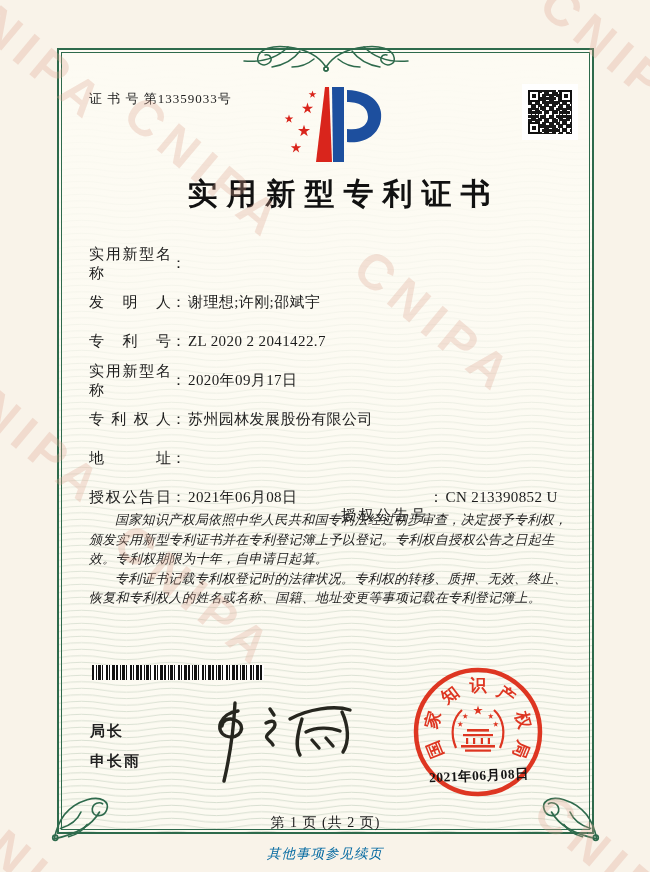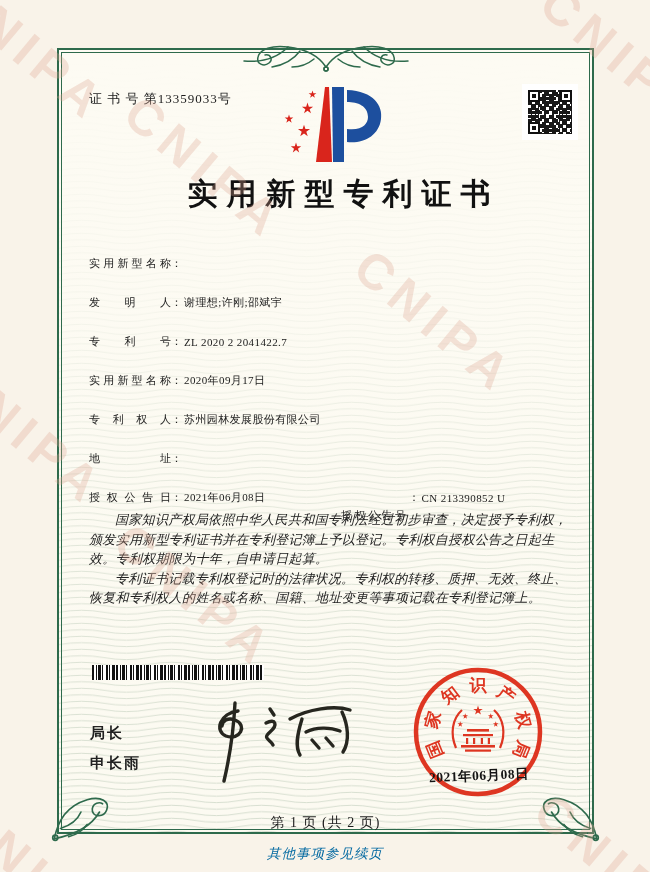--- a/index.html
+++ b/index.html
@@ -47,21 +47,21 @@
       repeating-conic-gradient(#181818 0 25%,#fff 0 50%) 3px 2px/9px 9px;
   }
   .finder{position:absolute;width:12px;height:12px;border:2px solid #111;background:#fff;box-sizing:border-box;}
   .finder::after{content:"";position:absolute;inset:2px;background:#111;}
   .f-tl{left:6px;top:6px;} .f-tr{right:6px;top:6px;} .f-bl{left:6px;bottom:6px;}
   .title{
     position:absolute;left:0;right:0;top:124px;text-align:center;
     font-size:30px;font-weight:bold;letter-spacing:9px;color:#111;margin-left:36px;
   }
   
-  .fields{position:absolute;left:30px;top:194px;width:478px;font-size:11px;}
+  .fields{position:absolute;left:30px;top:194px;width:478px;font-size:15px;}
   .field-row{height:39px;display:flex;align-items:center;position:relative;}
   .f-label{display:inline-block;width:82px;text-align:justify;text-align-last:justify;}
   .f-colon{margin:0 2px 0 0;}
   .f-value{letter-spacing:.4px;}
   .field-secondary{position:absolute;left:252px;top:0;height:39px;display:flex;align-items:center;}
   .fs-label{letter-spacing:2.5px;margin-top:36px;}
   
   .legal{position:absolute;left:30px;top:460px;width:479px;}
   .legal p{
     margin:0;text-indent:2em;font-size:13px;line-height:19.5px;
@@ -69,21 +69,21 @@
   }
   
   .barcode{
     position:absolute;left:33px;top:615px;width:172px;height:15px;
     background:repeating-linear-gradient(90deg,
       #111 0 2px,#fff 2px 4px,#111 4px 5px,#fff 5px 6px,#111 6px 9px,#fff 9px 10px,
       #111 10px 11px,#fff 11px 14px,#111 14px 16px,#fff 16px 17px,#111 17px 18px,
       #fff 18px 20px,#111 20px 23px,#fff 23px 24px);
   }
   
-  .sig-labels{position:absolute;left:31px;top:668px;font-family:Liberation Sans, sans-serif;
+  .sig-labels{position:absolute;left:31px;top:668px;font-family:Liberation Mono, monospace;
     font-weight:bold;font-size:15px;color:#222;}
   .sig-labels div{height:30px;line-height:30px;letter-spacing:2px;}
   .signature-svg{position:absolute;left:145px;top:645px;width:155px;height:105px;}
   
   .seal{position:absolute;left:350px;top:613px;width:138px;height:138px;mix-blend-mode:multiply;opacity:.95;}
   .seal-date{
     position:absolute;left:342px;top:717px;width:156px;text-align:center;
     font-weight:bold;font-size:13.5px;color:#151515;transform:rotate(-2.5deg);letter-spacing:.5px;
   }
   

